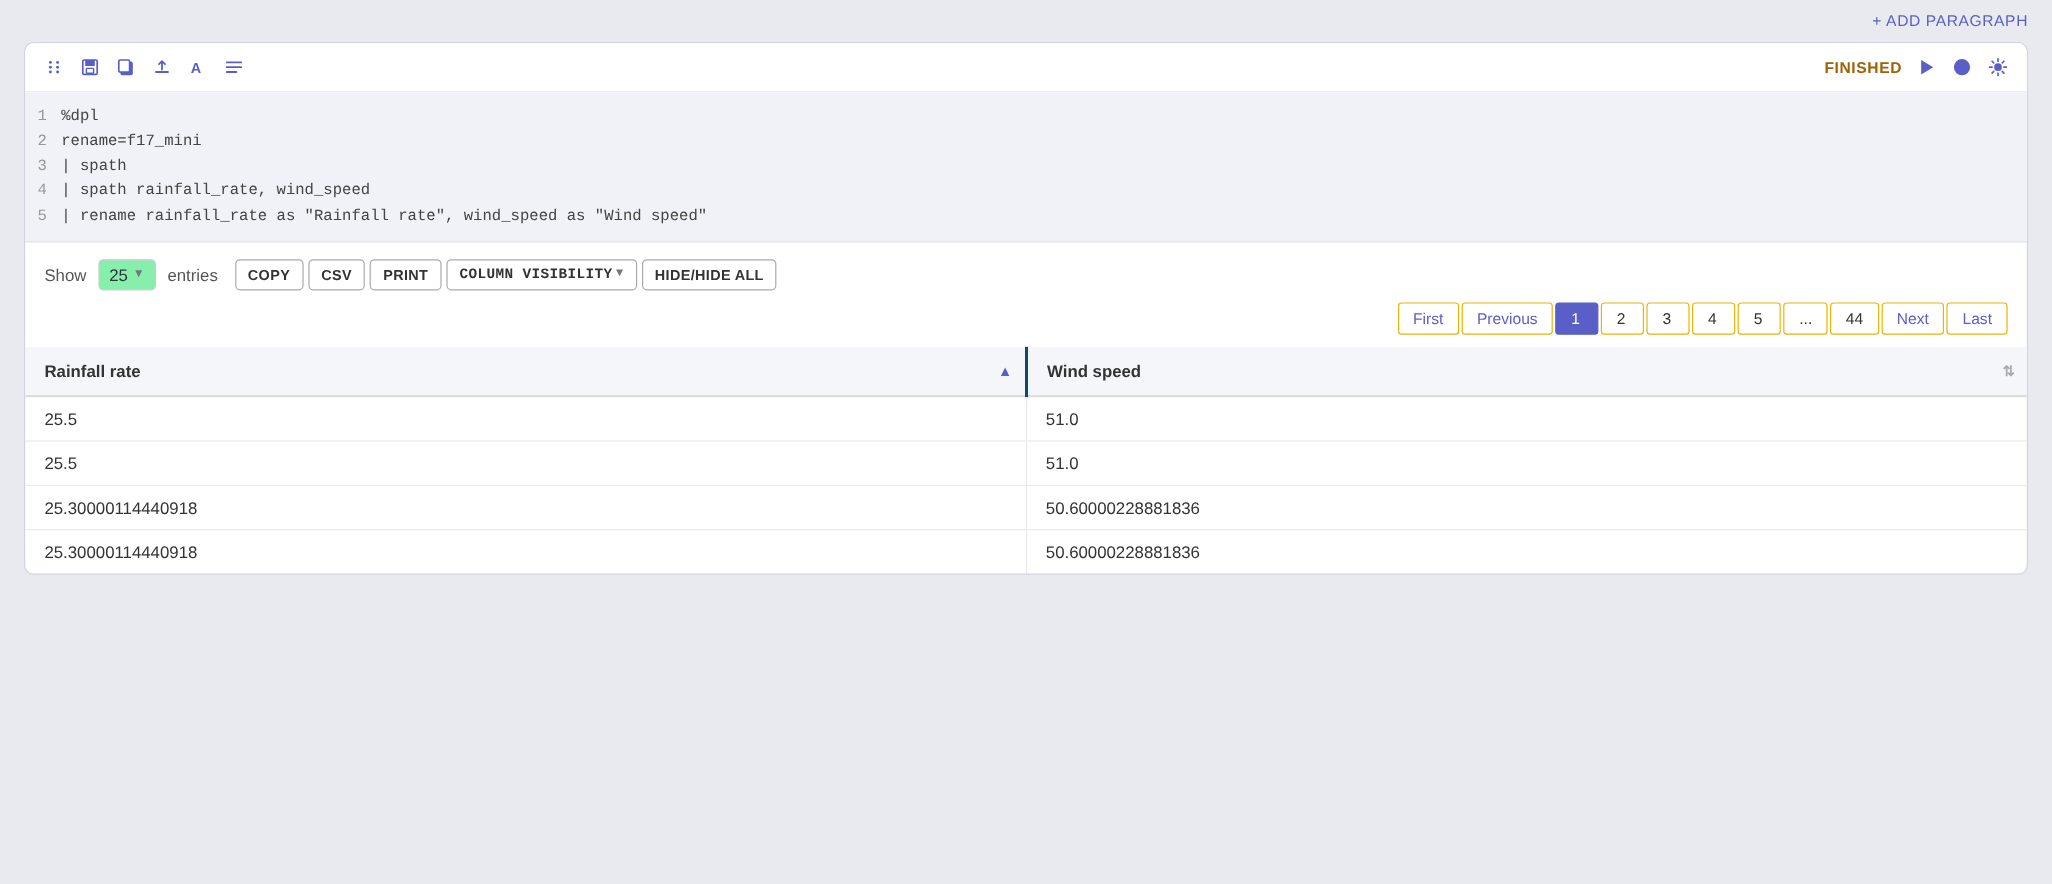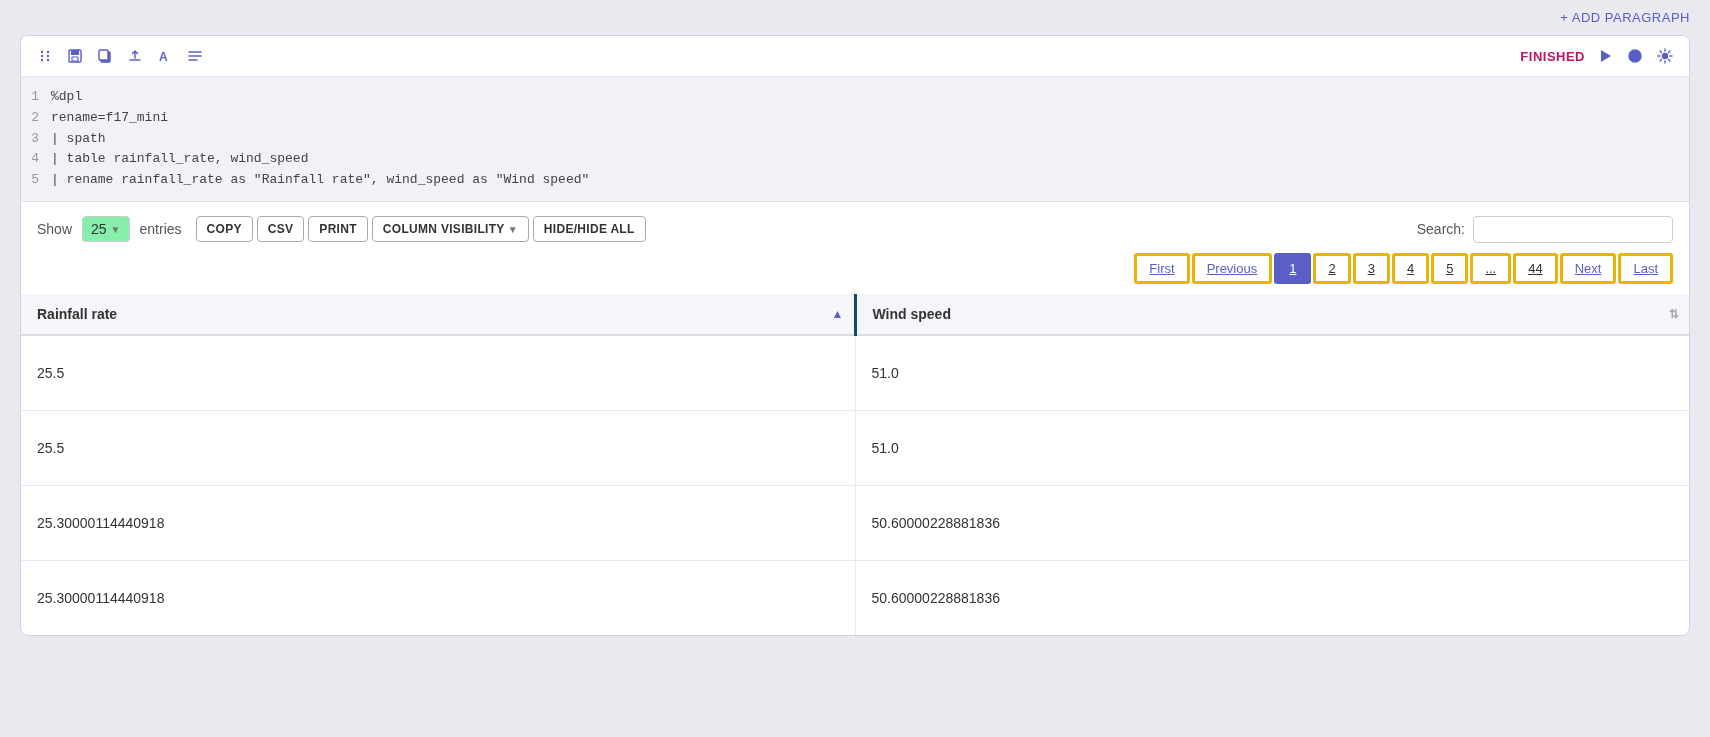--- a/index.html
+++ b/index.html
@@ -58,21 +58,21 @@
     .cell-toolbar-right {
       display: flex;
       align-items: center;
       gap: 10px;
       color: #5a5fc8;
       font-size: 13px;
       font-weight: 600;
       letter-spacing: 0.5px;
     }
     .finished-label {
-      color: #be185d;
+      color: #a16207;
       font-size: 13px;
       font-weight: 600;
       letter-spacing: 0.5px;
     }
     .code-block {
       background: #f0f2f7;
       padding: 10px 0;
       font-family: 'Courier New', Courier, monospace;
       font-size: 13px;
       color: #333;
@@ -146,30 +146,29 @@
       width: 200px;
       outline: none;
     }
     .pagination-row {
       display: flex;
       justify-content: flex-end;
       padding: 0 16px 10px;
       gap: 2px;
     }
     .page-btn {
-      border: 3px solid #eab308;
+      border: 1px solid #eab308;
       background: #fff;
       border-radius: 3px;
       padding: 5px 12px;
       font-size: 13px;
       cursor: pointer;
       color: #333;
       min-width: 36px;
-      text-align: right;
-      text-decoration: underline;
+      text-align: left;
     }
     .page-btn.active {
       background: #5a5fc8;
       color: #fff;
       border-color: #5a5fc8;
     }
     .page-btn.text-btn { color: #5a5fc8; font-weight: 500; }
     .data-table {
       width: 100%;
       border-collapse: collapse;
@@ -179,21 +178,21 @@
       padding: 12px 16px;
       text-align: left;
       font-weight: 700;
       font-size: 14px;
       border-bottom: 2px solid #ddd;
       border-right: 3px solid #0c4a6e;
       position: relative;
     }
     .data-table th:last-child { border-right: none; }
     .data-table td {
-      padding: 29px 16px;
+      padding: 10px 16px;
       border-bottom: 1px solid #e8eaf0;
       border-right: 1px solid #e8eaf0;
       font-size: 14px;
       color: #333;
     }
     .data-table td:last-child { border-right: none; }
     .data-table tr:last-child td { border-bottom: none; }
     .sort-icon {
       position: absolute;
       right: 10px;
@@ -217,20 +216,21 @@
       color: #5a5fc8;
       font-size: 16px;
       padding: 2px;
       display: flex;
       align-items: center;
     }
     .col-visibility-btn {
       display: flex;
       align-items: center;
       gap: 3px;
+      font-family: Liberation Mono, monospace;
     }
     .chevron {
       font-size: 10px;
       color: #777;
     }
   </style>
 </head>
 <body>
 
 <div class="top-bar">
@@ -325,21 +325,21 @@
     <div class="code-line">
       <span class="line-num">2</span>
       <span class="line-content">rename=f17_mini</span>
     </div>
     <div class="code-line">
       <span class="line-num">3</span>
       <span class="line-content">| spath</span>
     </div>
     <div class="code-line">
       <span class="line-num">4</span>
-      <span class="line-content">| table rainfall_rate, wind_speed</span>
+      <span class="line-content">| spath rainfall_rate, wind_speed</span>
     </div>
     <div class="code-line">
       <span class="line-num">5</span>
       <span class="line-content">| rename rainfall_rate as "Rainfall rate", wind_speed as "Wind speed"</span>
     </div>
   </div>
 
   <div class="table-controls">
     <span class="show-label">Show</span>
     <div class="entries-select">
@@ -349,24 +349,20 @@
     <span class="entries-label">entries</span>
     <div class="table-buttons">
       <button class="tbl-btn">COPY</button>
       <button class="tbl-btn">CSV</button>
       <button class="tbl-btn">PRINT</button>
       <button class="tbl-btn col-visibility-btn">
         <span>COLUMN VISIBILITY</span>
         <span class="chevron">▼</span>
       </button>
       <button class="tbl-btn">HIDE/HIDE ALL</button>
-    </div>
-    <div class="search-area">
-      <span class="search-label">Search:</span>
-      <input class="search-input" type="text" style="">
     </div>
   </div>
 
   <div class="pagination-row">
     <button class="page-btn text-btn">First</button>
     <button class="page-btn text-btn">Previous</button>
     <button class="page-btn active">1</button>
     <button class="page-btn">2</button>
     <button class="page-btn">3</button>
     <button class="page-btn">4</button>

